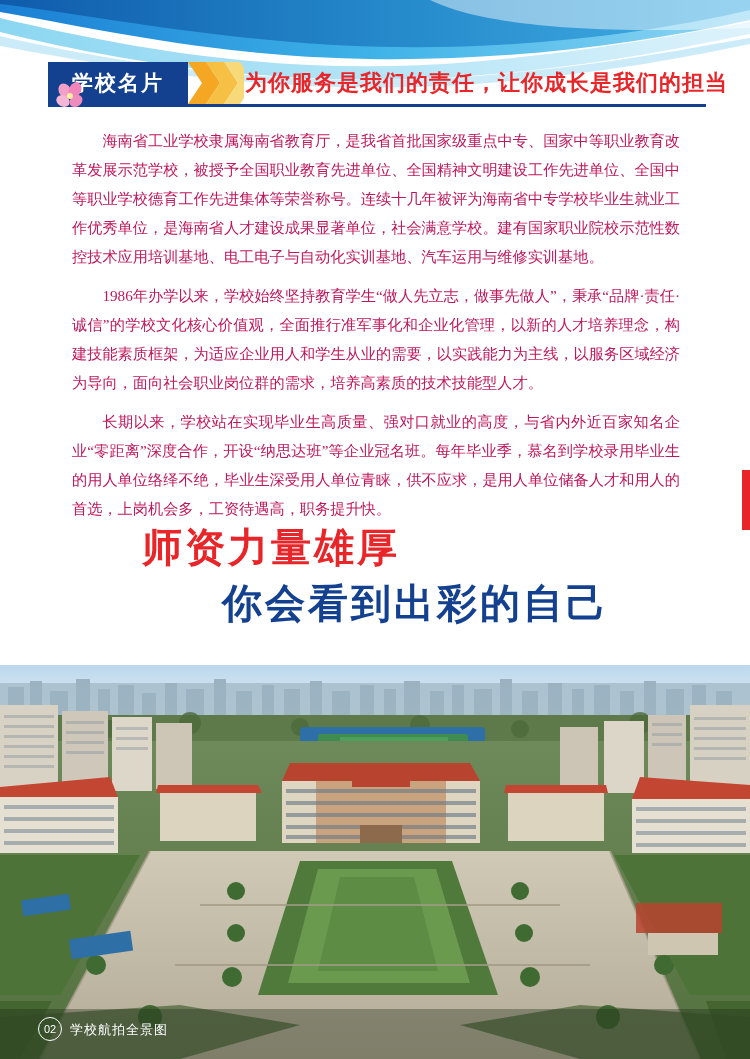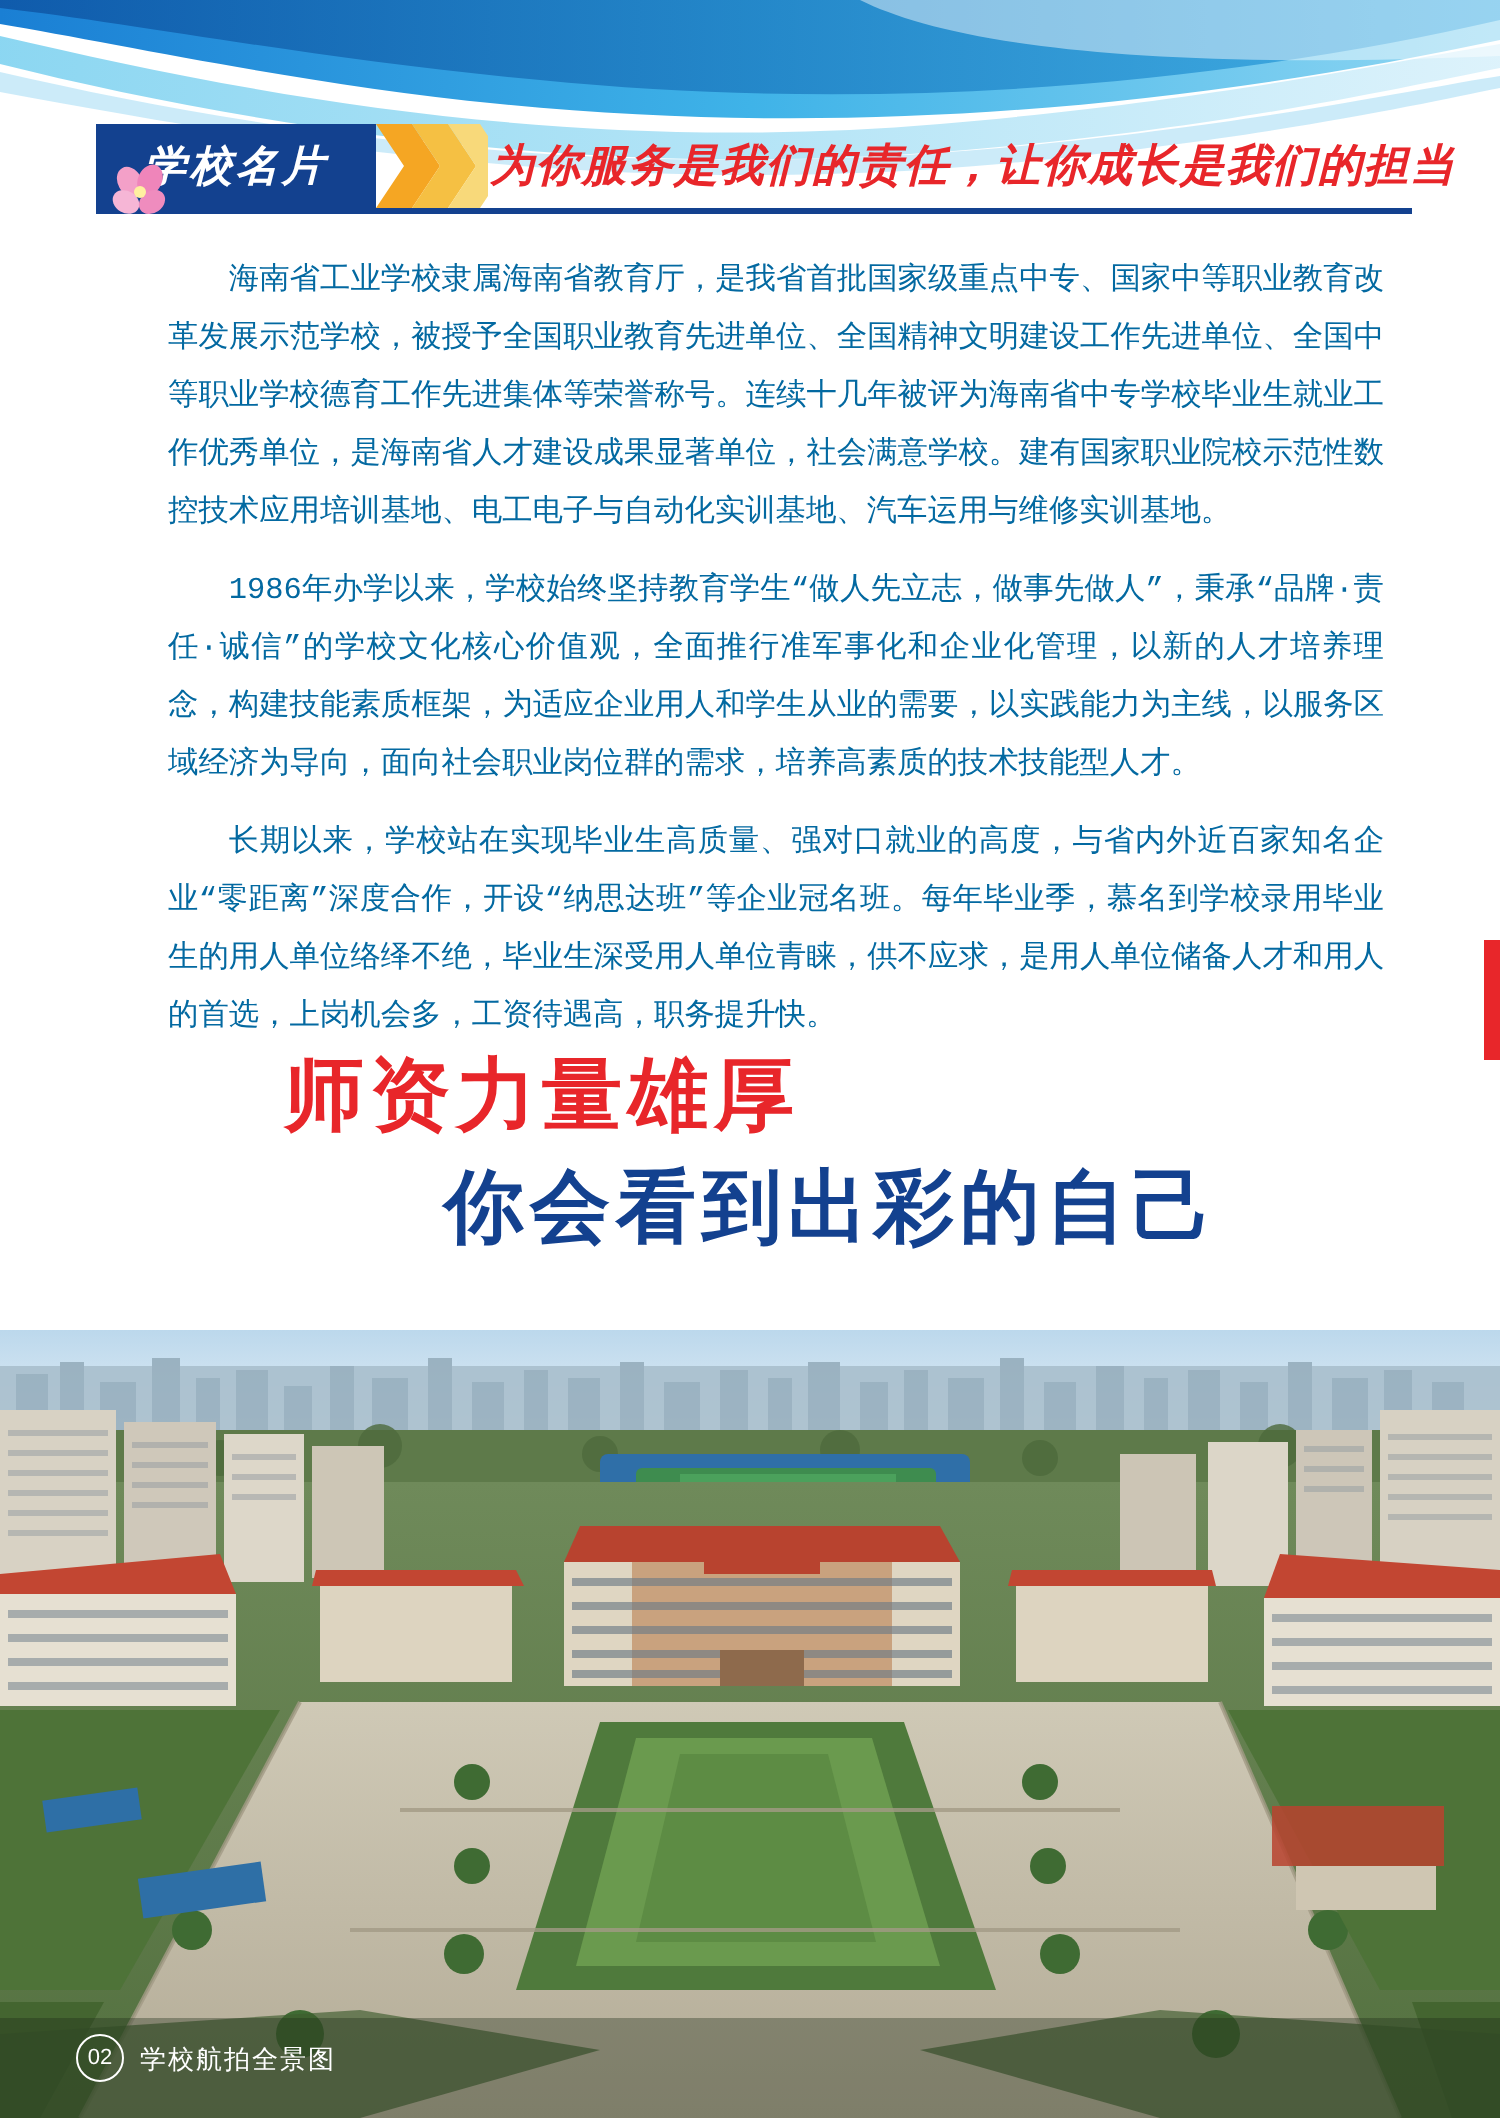--- a/index.html
+++ b/index.html
@@ -33,21 +33,20 @@
     overflow: hidden;
   }
 
   
   .header {
     position: absolute;
     left: 0;
     top: 62px;
     width: 714px;
     height: 46px;
-    font-style: italic;
   }
   .card-tag {
     position: absolute;
     left: 48px;
     top: 0;
     width: 140px;
     height: 42px;
     background: #13418f;
     color: #ffffff;
     font-size: 21px;
@@ -95,29 +94,29 @@
     left: 54px;
     top: 42px;
     width: 34px;
     height: 30px;
     z-index: 4;
   }
 
   
   .body-text {
     position: absolute;
-    left: 84px;
+    left: 72px;
     top: 126px;
     width: 608px;
-    color: #0369a1;
+    color: #be185d;
     font-size: 15.2px;
     line-height: 29px;
     text-align: justify;
     text-justify: inter-ideograph;
-    font-family: Liberation Mono, monospace;
+    font-family: Liberation Serif, serif;
   }
   .body-text p {
     margin: 0 0 10px 0;
     text-indent: 2em;
   }
 
   
   .big-slogan {
     position: absolute;
     left: 0;

